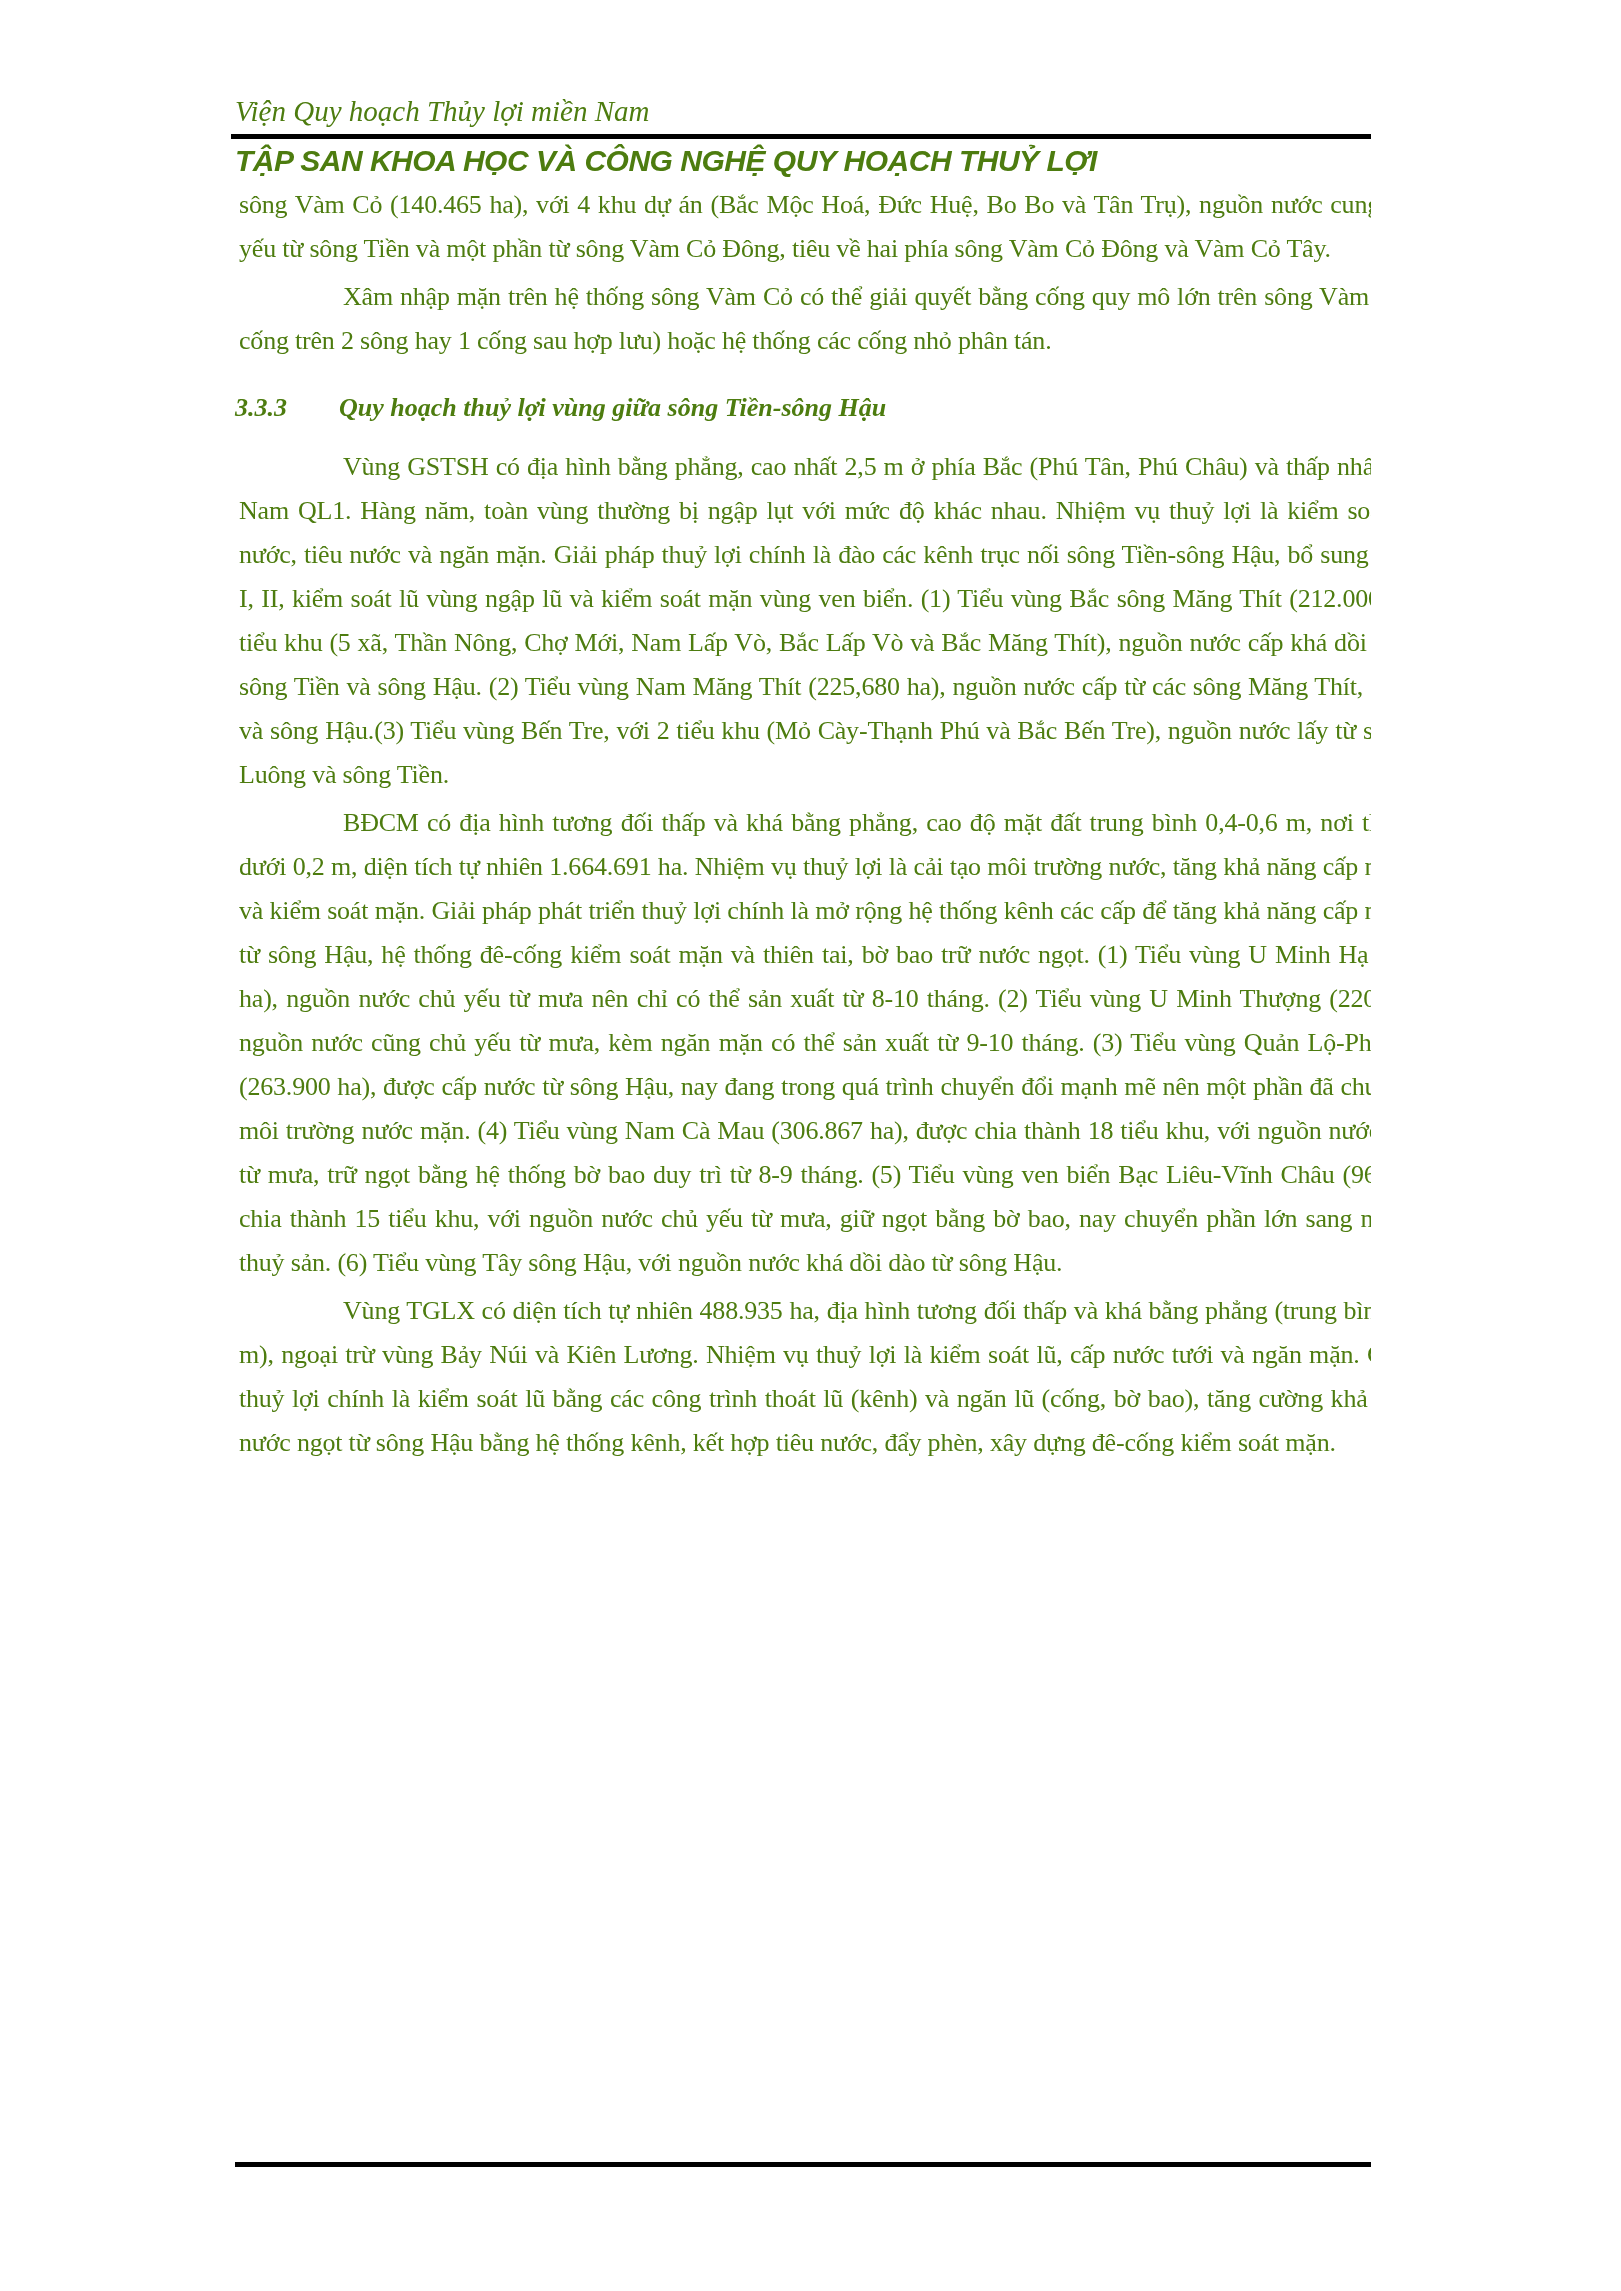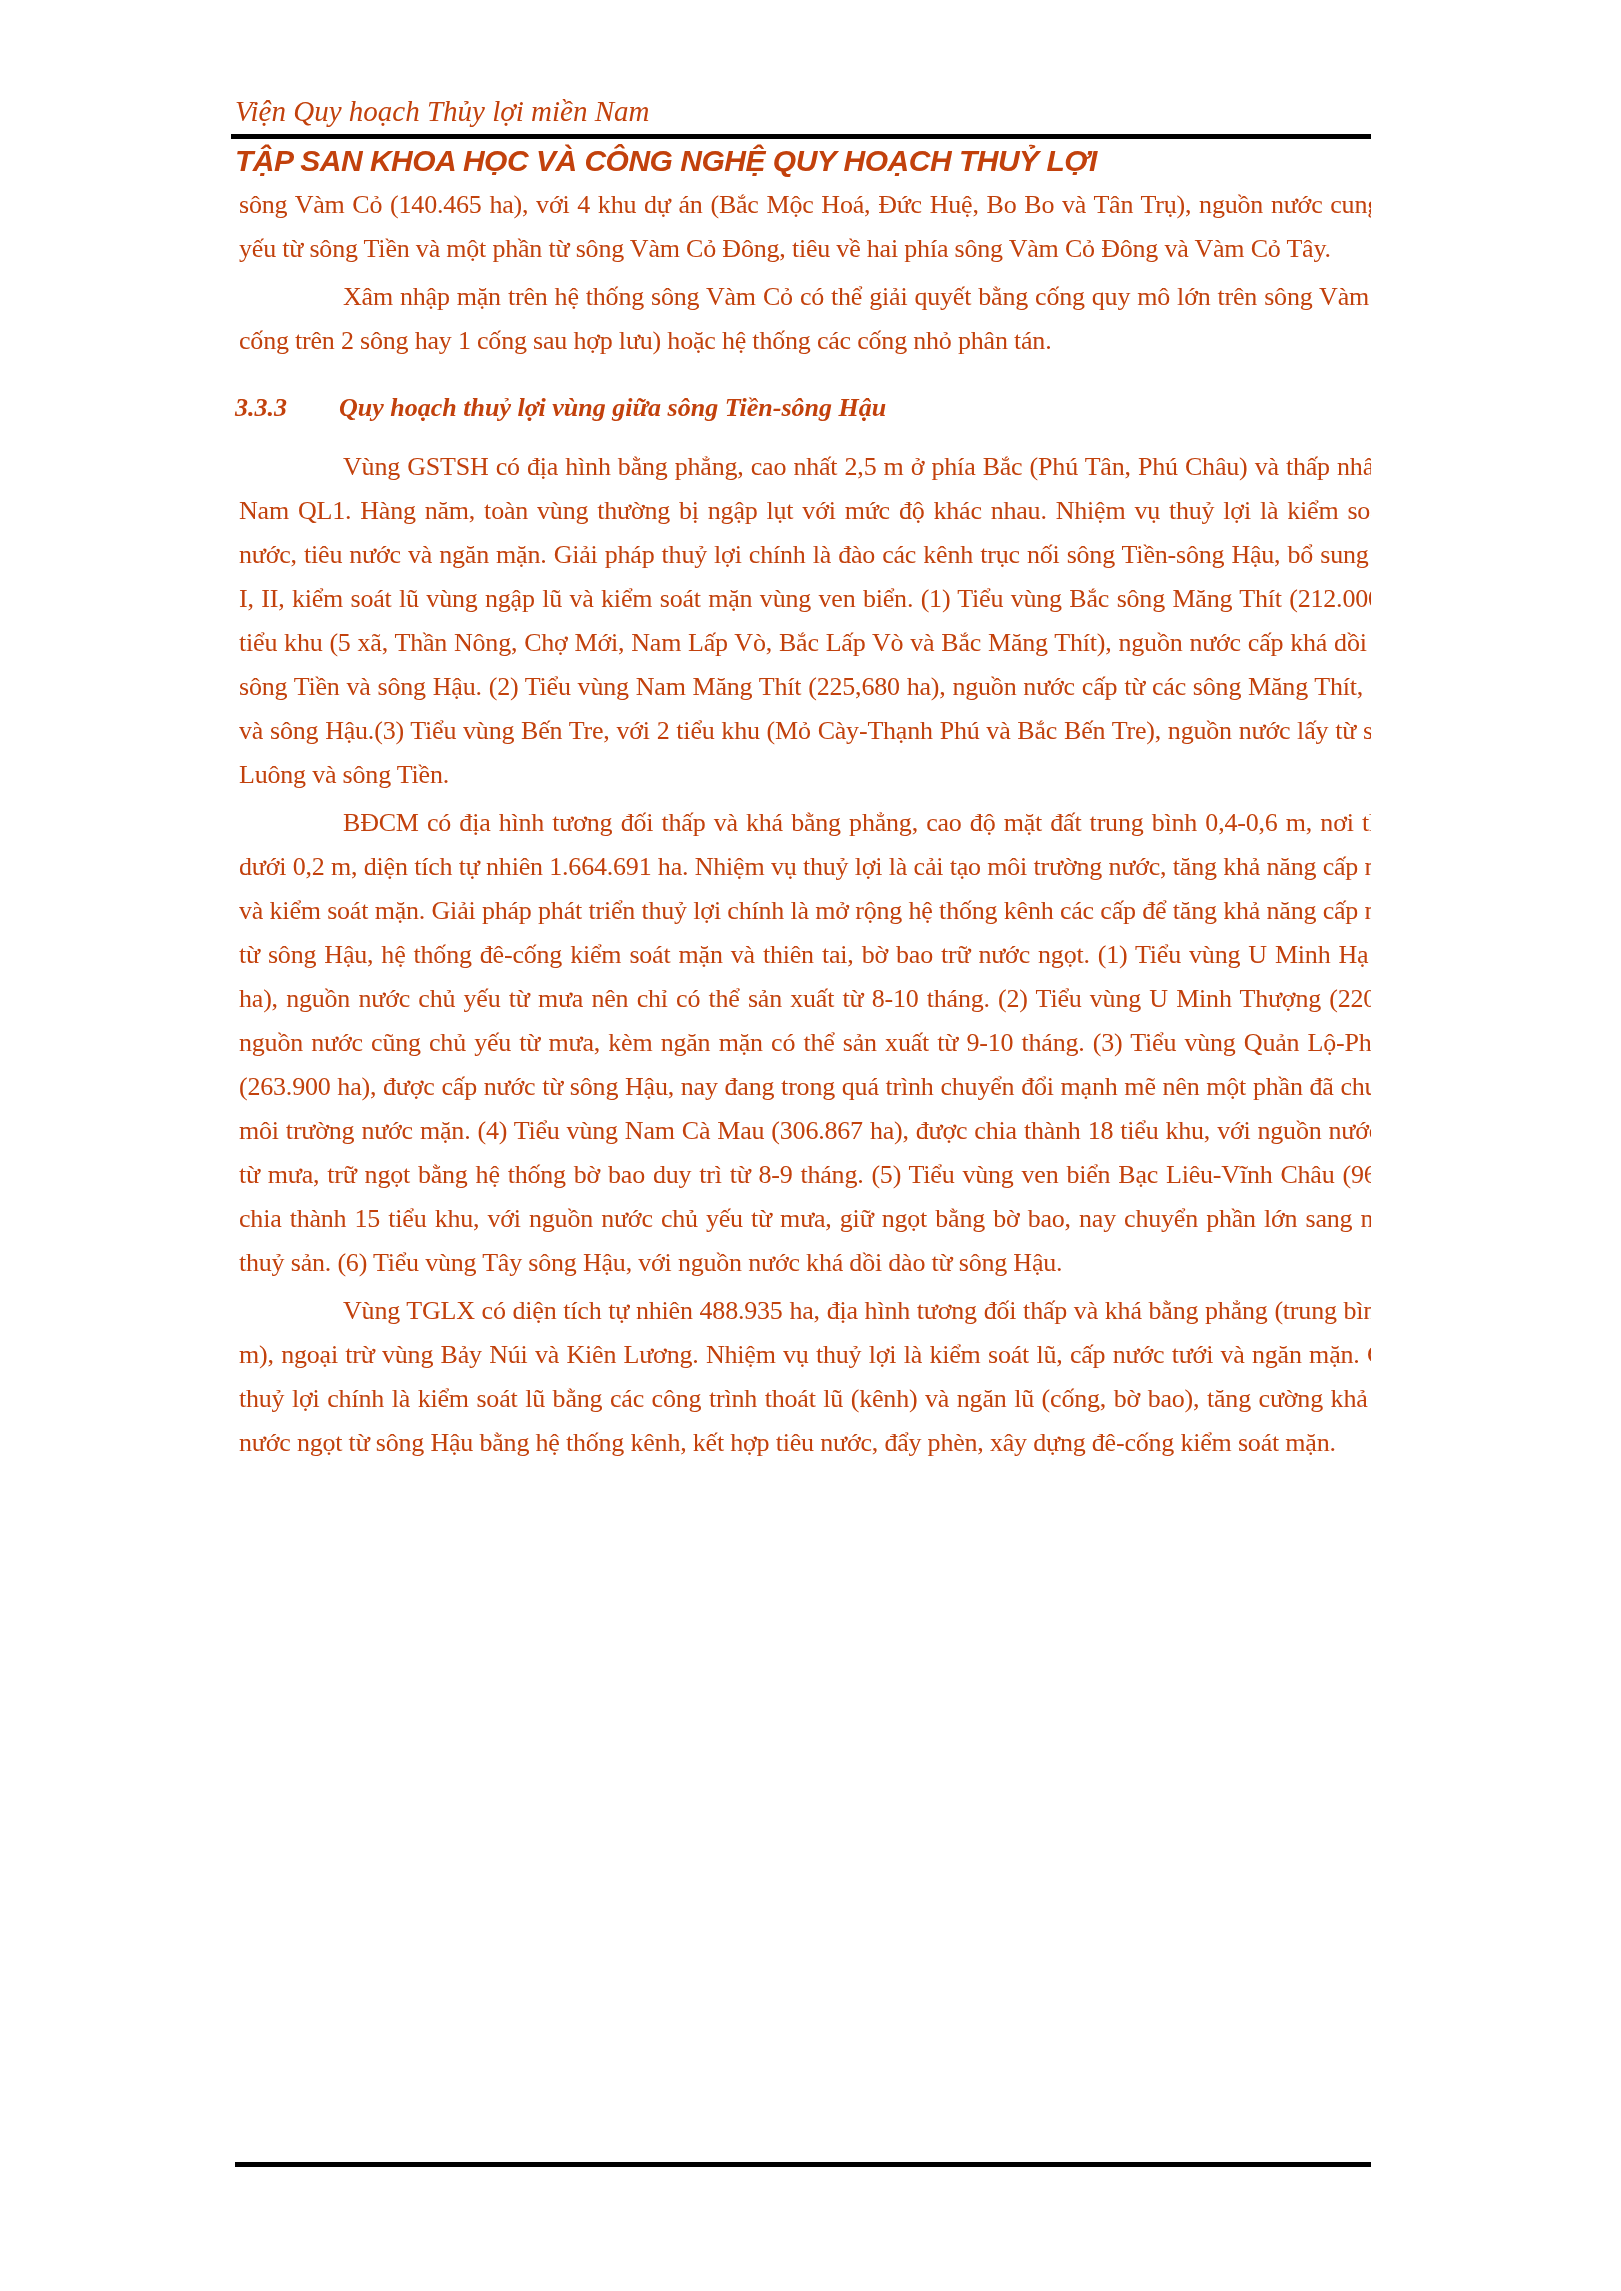--- a/index.html
+++ b/index.html
@@ -5,21 +5,21 @@
   html, body {
     margin: 0;
     padding: 0;
     background: #ffffff;
   }
   .page {
     position: relative;
     width: 1371px;
     height: 2292px;
     background: #ffffff;
-    color: #c2410c;
+    color: #4d7c0f;
     font-family: "Liberation Serif", serif;
     overflow: hidden;
   }
   .content-col {
     position: absolute;
     left: 235px;
     top: 0;
     width: 1237px;
   }
   

